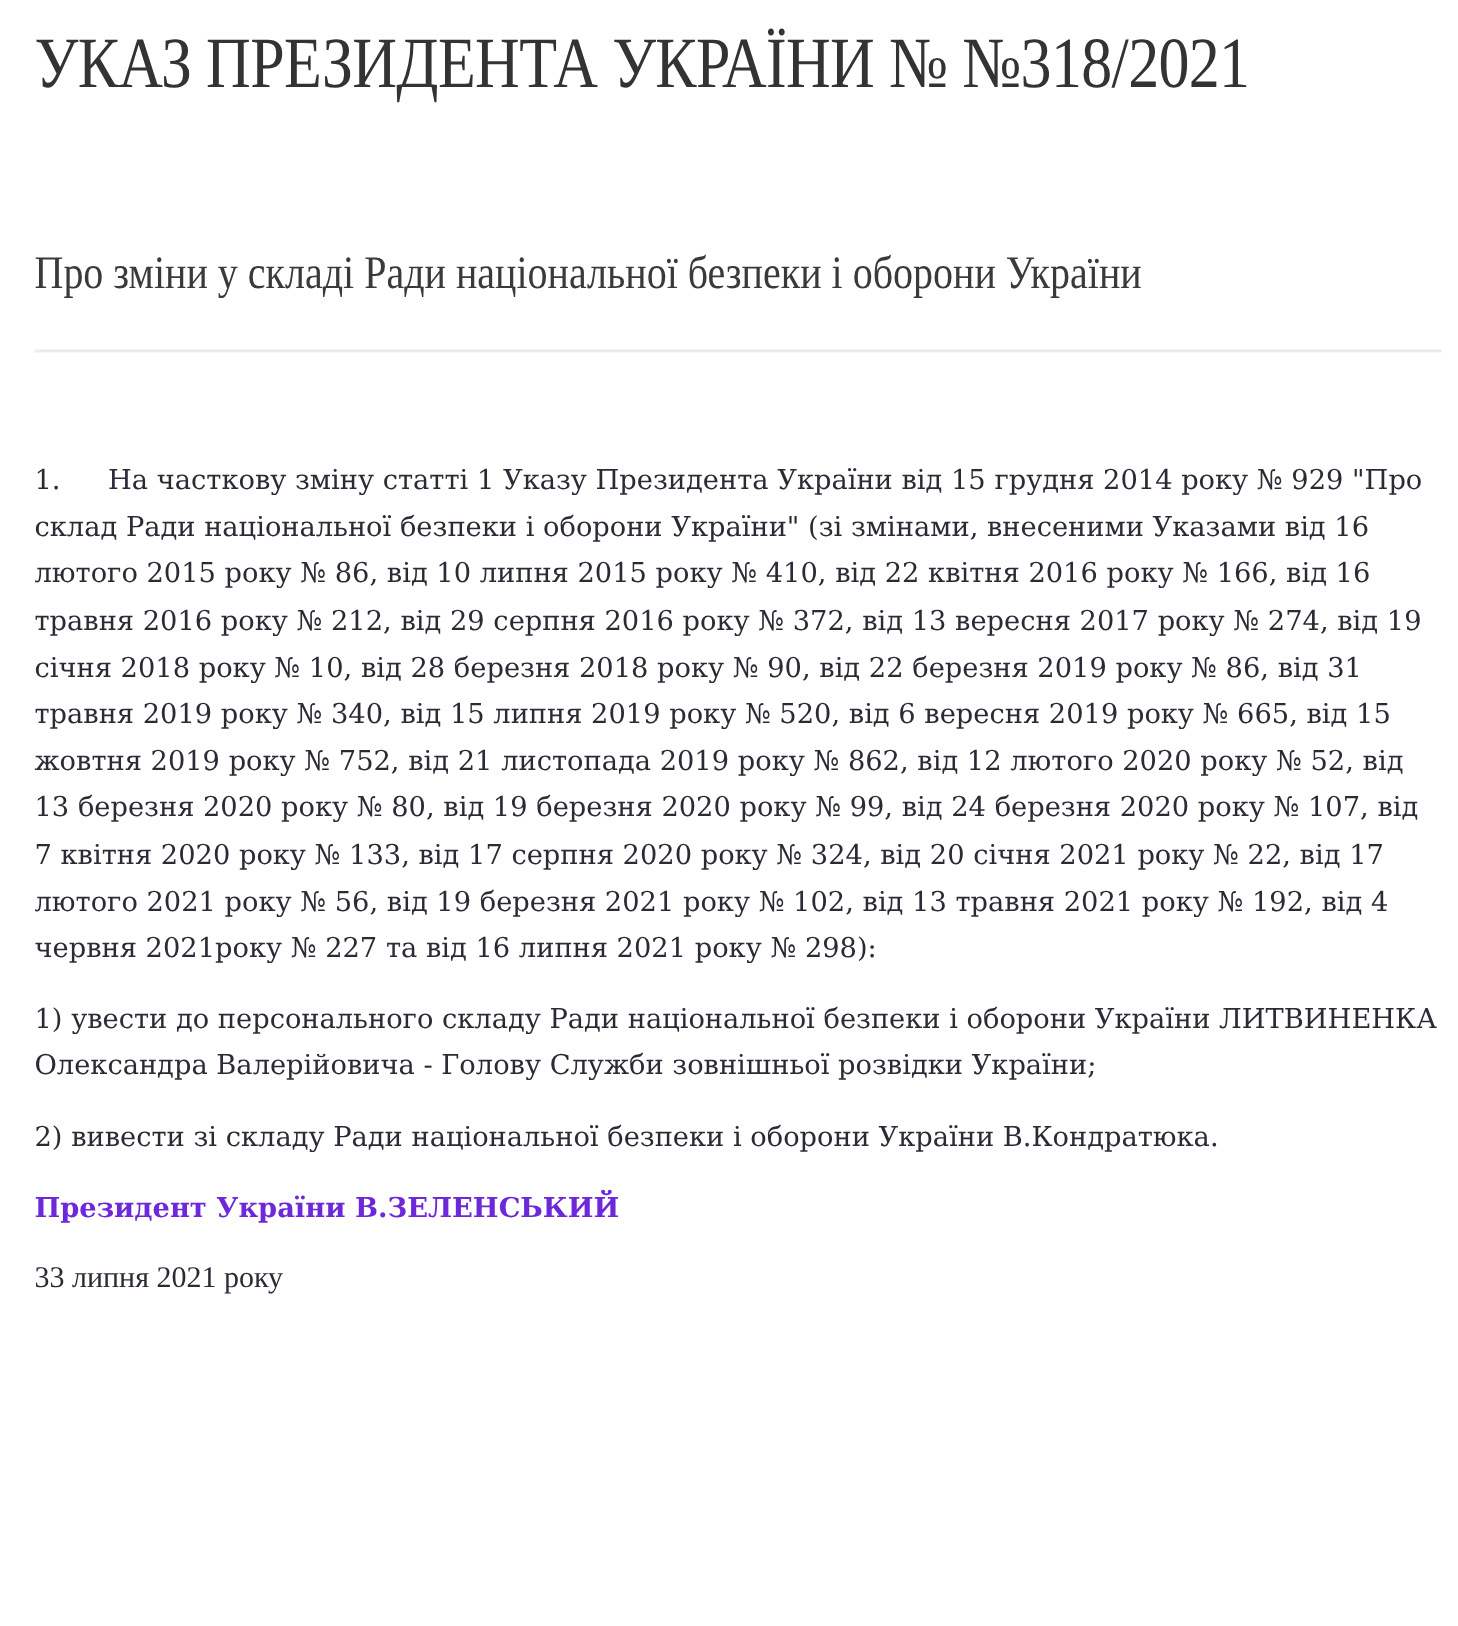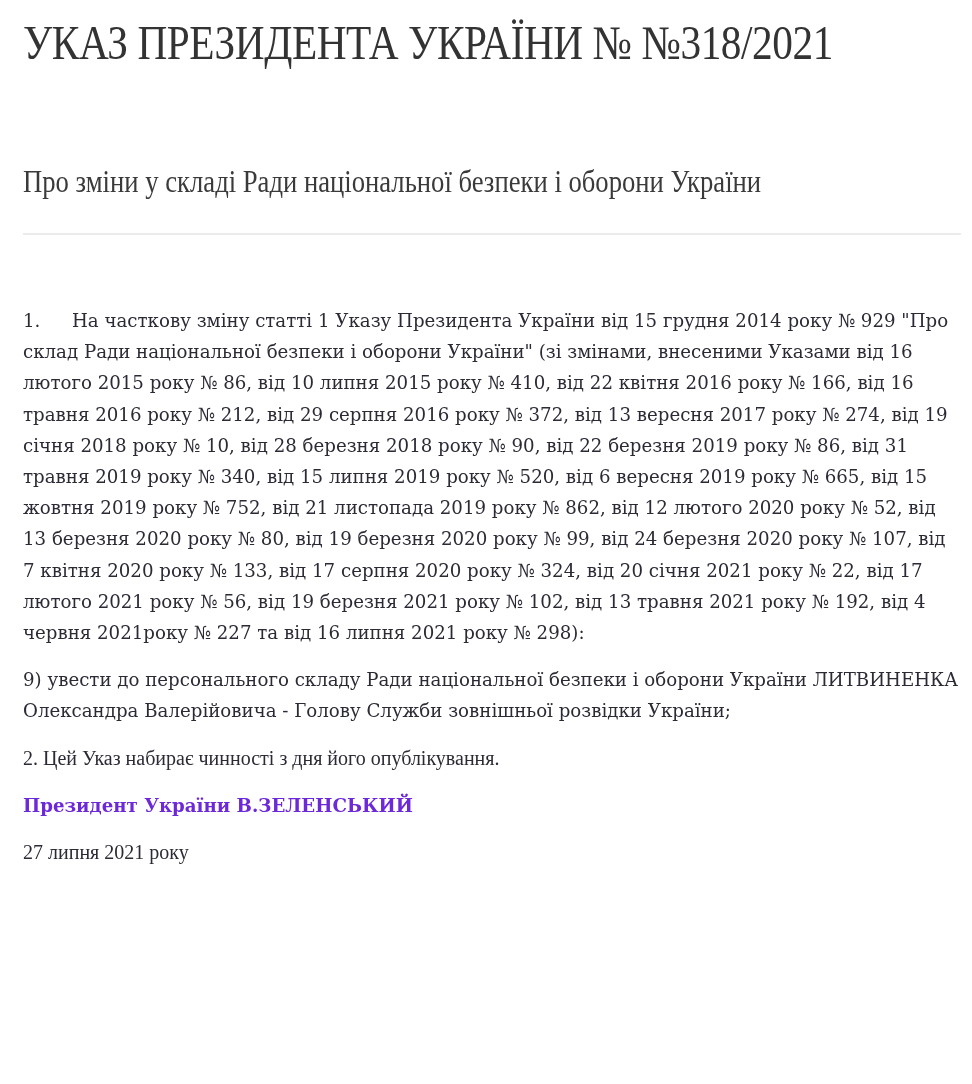--- a/index.html
+++ b/index.html
@@ -86,18 +86,18 @@
 </head>
 <body>
 
 <div class="page">
   <h1 class="title">УКАЗ ПРЕЗИДЕНТА УКРАЇНИ № №318/2021</h1>
   <h2 class="subtitle">Про зміни у складі Ради національної безпеки і оборони України</h2>
   <hr class="divider">
 
   <div class="body">
     <p><span class="num">1.</span><span>На часткову зміну статті 1 Указу Президента України від 15 грудня 2014 року № 929 "Про склад Ради національної безпеки і оборони України" (зі змінами, внесеними Указами від 16 лютого 2015 року № 86, від 10 липня 2015 року № 410, від 22 квітня 2016 року № 166, від 16 травня 2016 року № 212, від 29 серпня 2016 року № 372, від 13 вересня 2017 року № 274, від 19 січня 2018 року № 10, від 28 березня 2018 року № 90, від 22 березня 2019 року № 86, від 31 травня 2019 року № 340, від 15 липня 2019 року № 520, від 6 вересня 2019 року № 665, від 15 жовтня 2019 року № 752, від 21 листопада 2019 року № 862, від 12 лютого 2020 року № 52, від 13 березня 2020 року № 80, від 19 березня 2020 року № 99, від 24 березня 2020 року № 107, від 7 квітня 2020 року № 133, від 17 серпня 2020 року № 324, від 20 січня 2021 року № 22, від 17 лютого 2021 року № 56, від 19 березня 2021 року № 102, від 13 травня 2021 року № 192, від 4 червня 2021року № 227 та від 16 липня 2021 року № 298):</span></p>
-    <p>9) увести до персонального складу Ради національної безпеки і оборони України ЛИТВИНЕНКА Олександра Валерійовича - Голову Служби зовнішньої розвідки України;</p>
-    <p class="narrow">2. Цей Указ набирає чинності з дня його опублікування.</p>
+    <p>1) увести до персонального складу Ради національної безпеки і оборони України ЛИТВИНЕНКА Олександра Валерійовича - Голову Служби зовнішньої розвідки України;</p>
+    <p>2) вивести зі складу Ради національної безпеки і оборони України В.Кондратюка.</p>
     <p class="signature">Президент України В.ЗЕЛЕНСЬКИЙ</p>
-    <p class="narrow">27 липня 2021 року</p>
+    <p class="narrow">33 липня 2021 року</p>
   </div>
 </div>
 
 </body></html>

